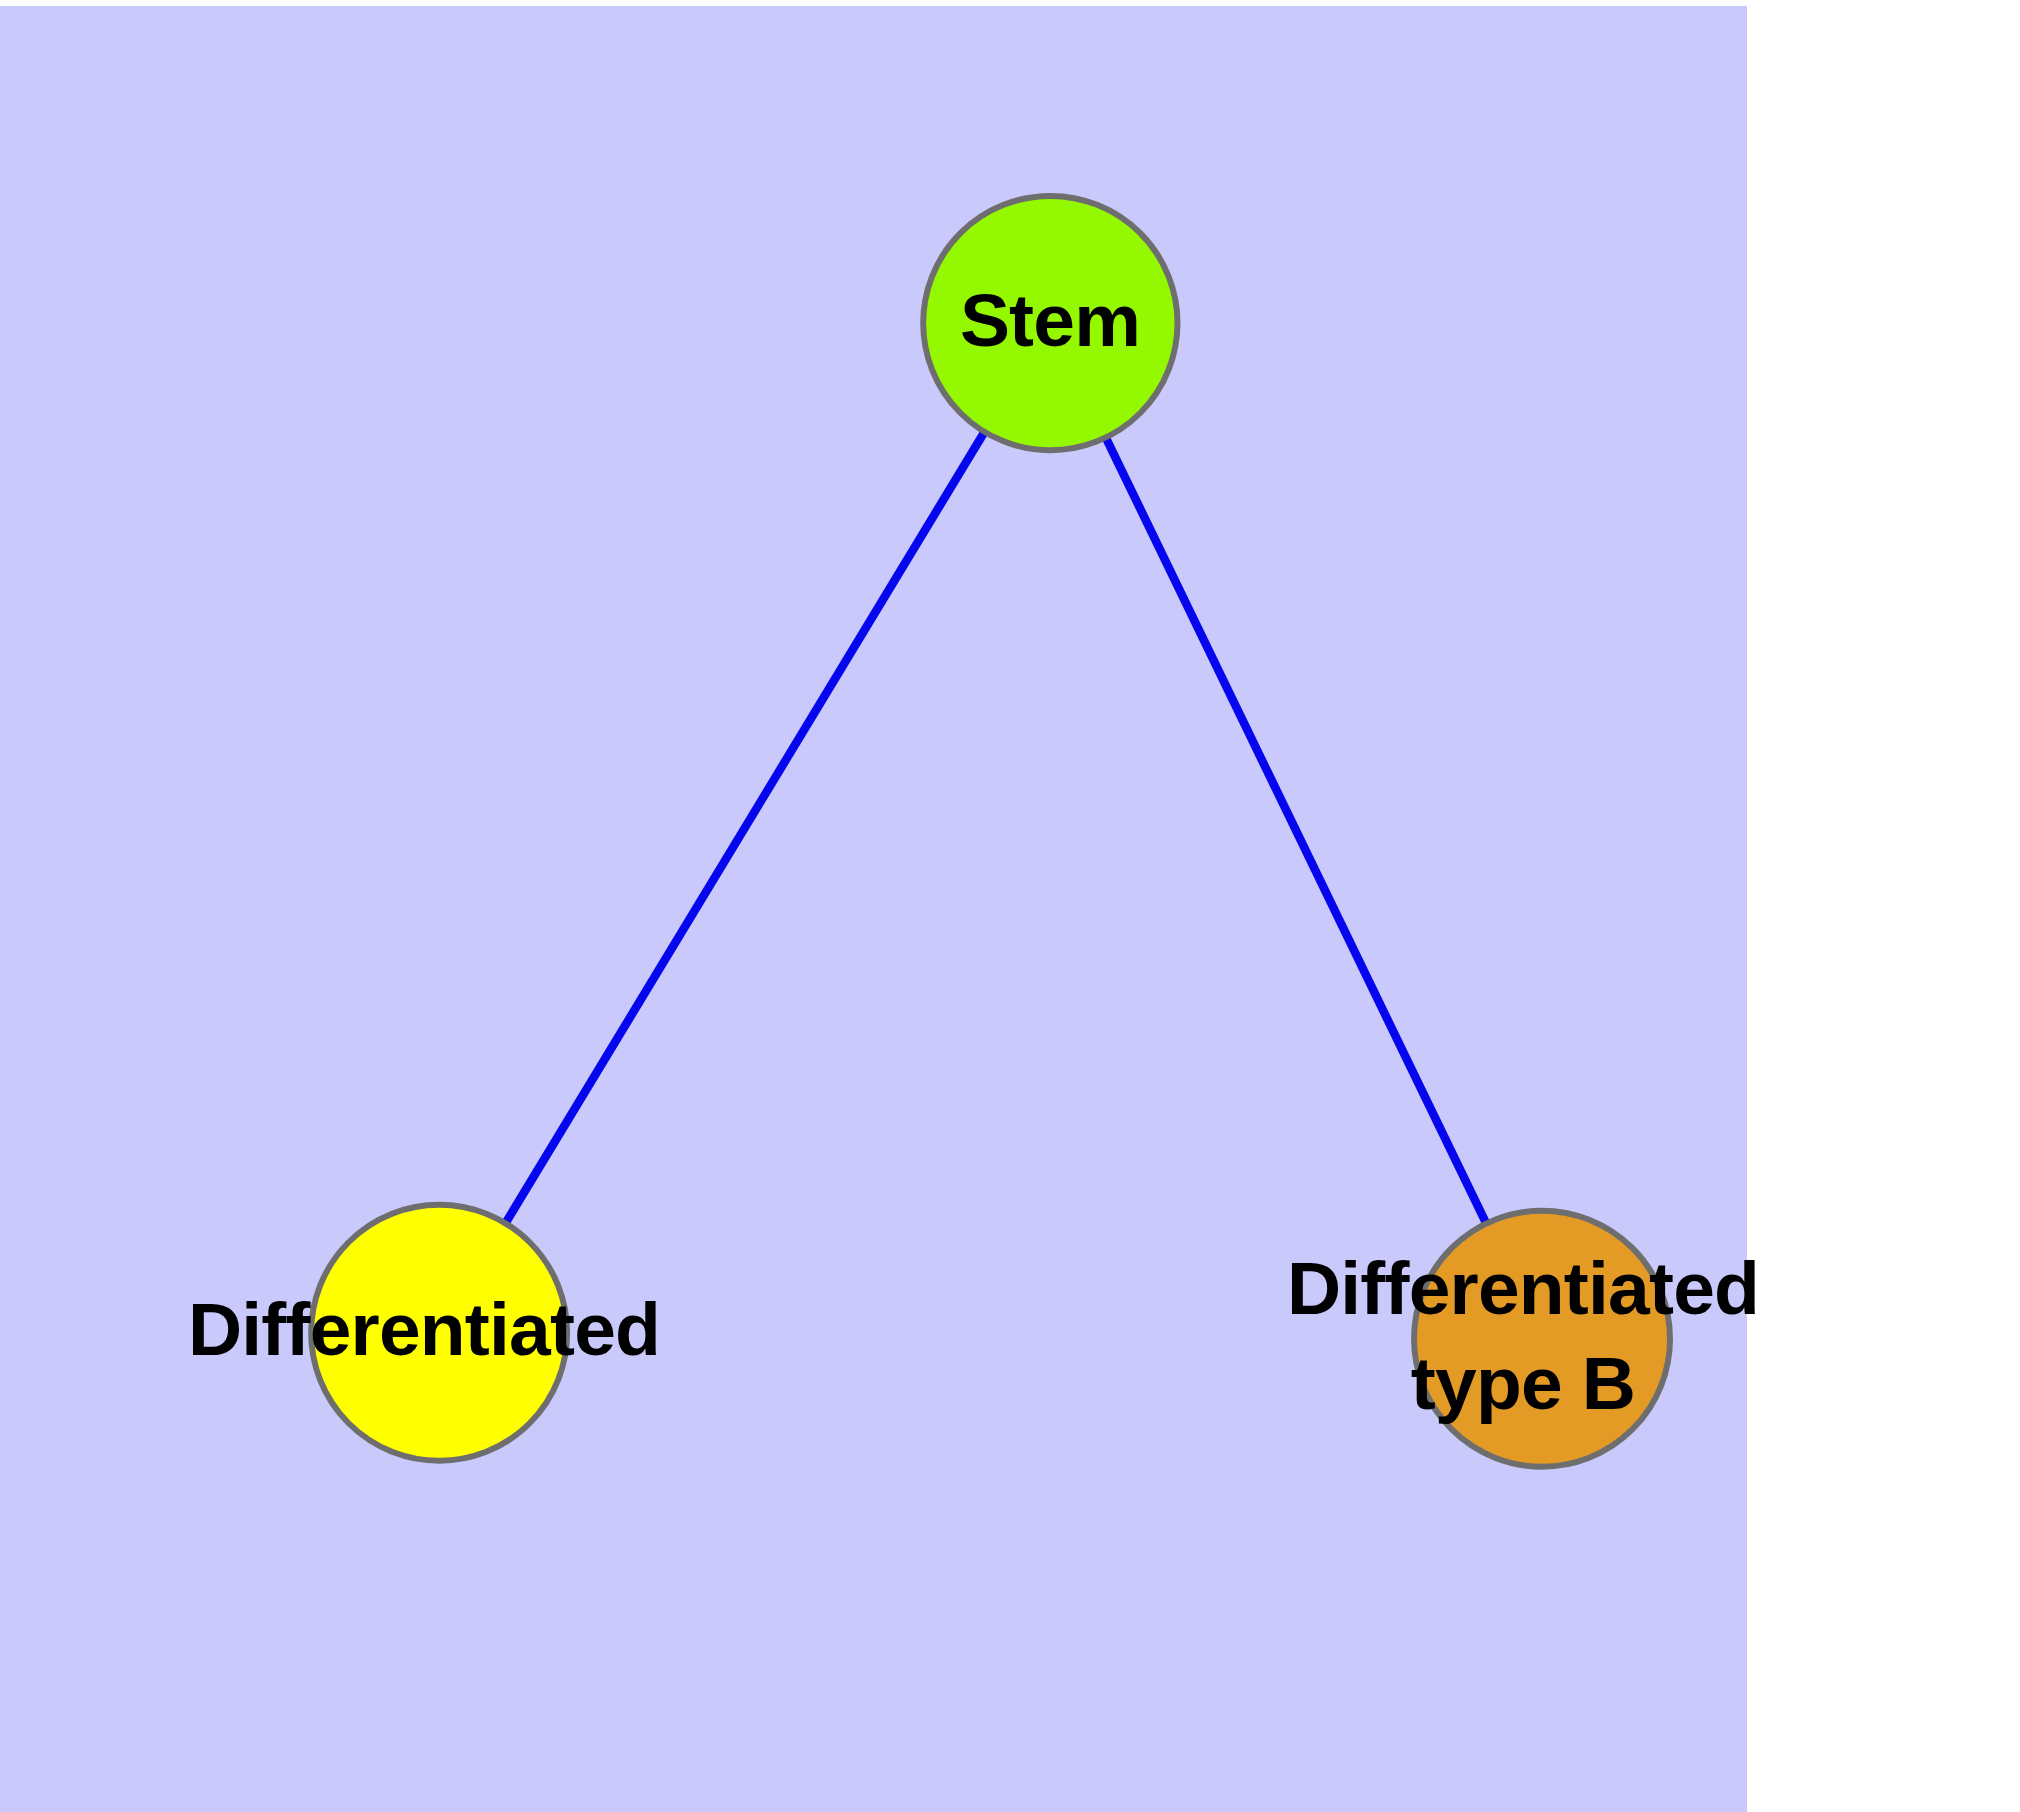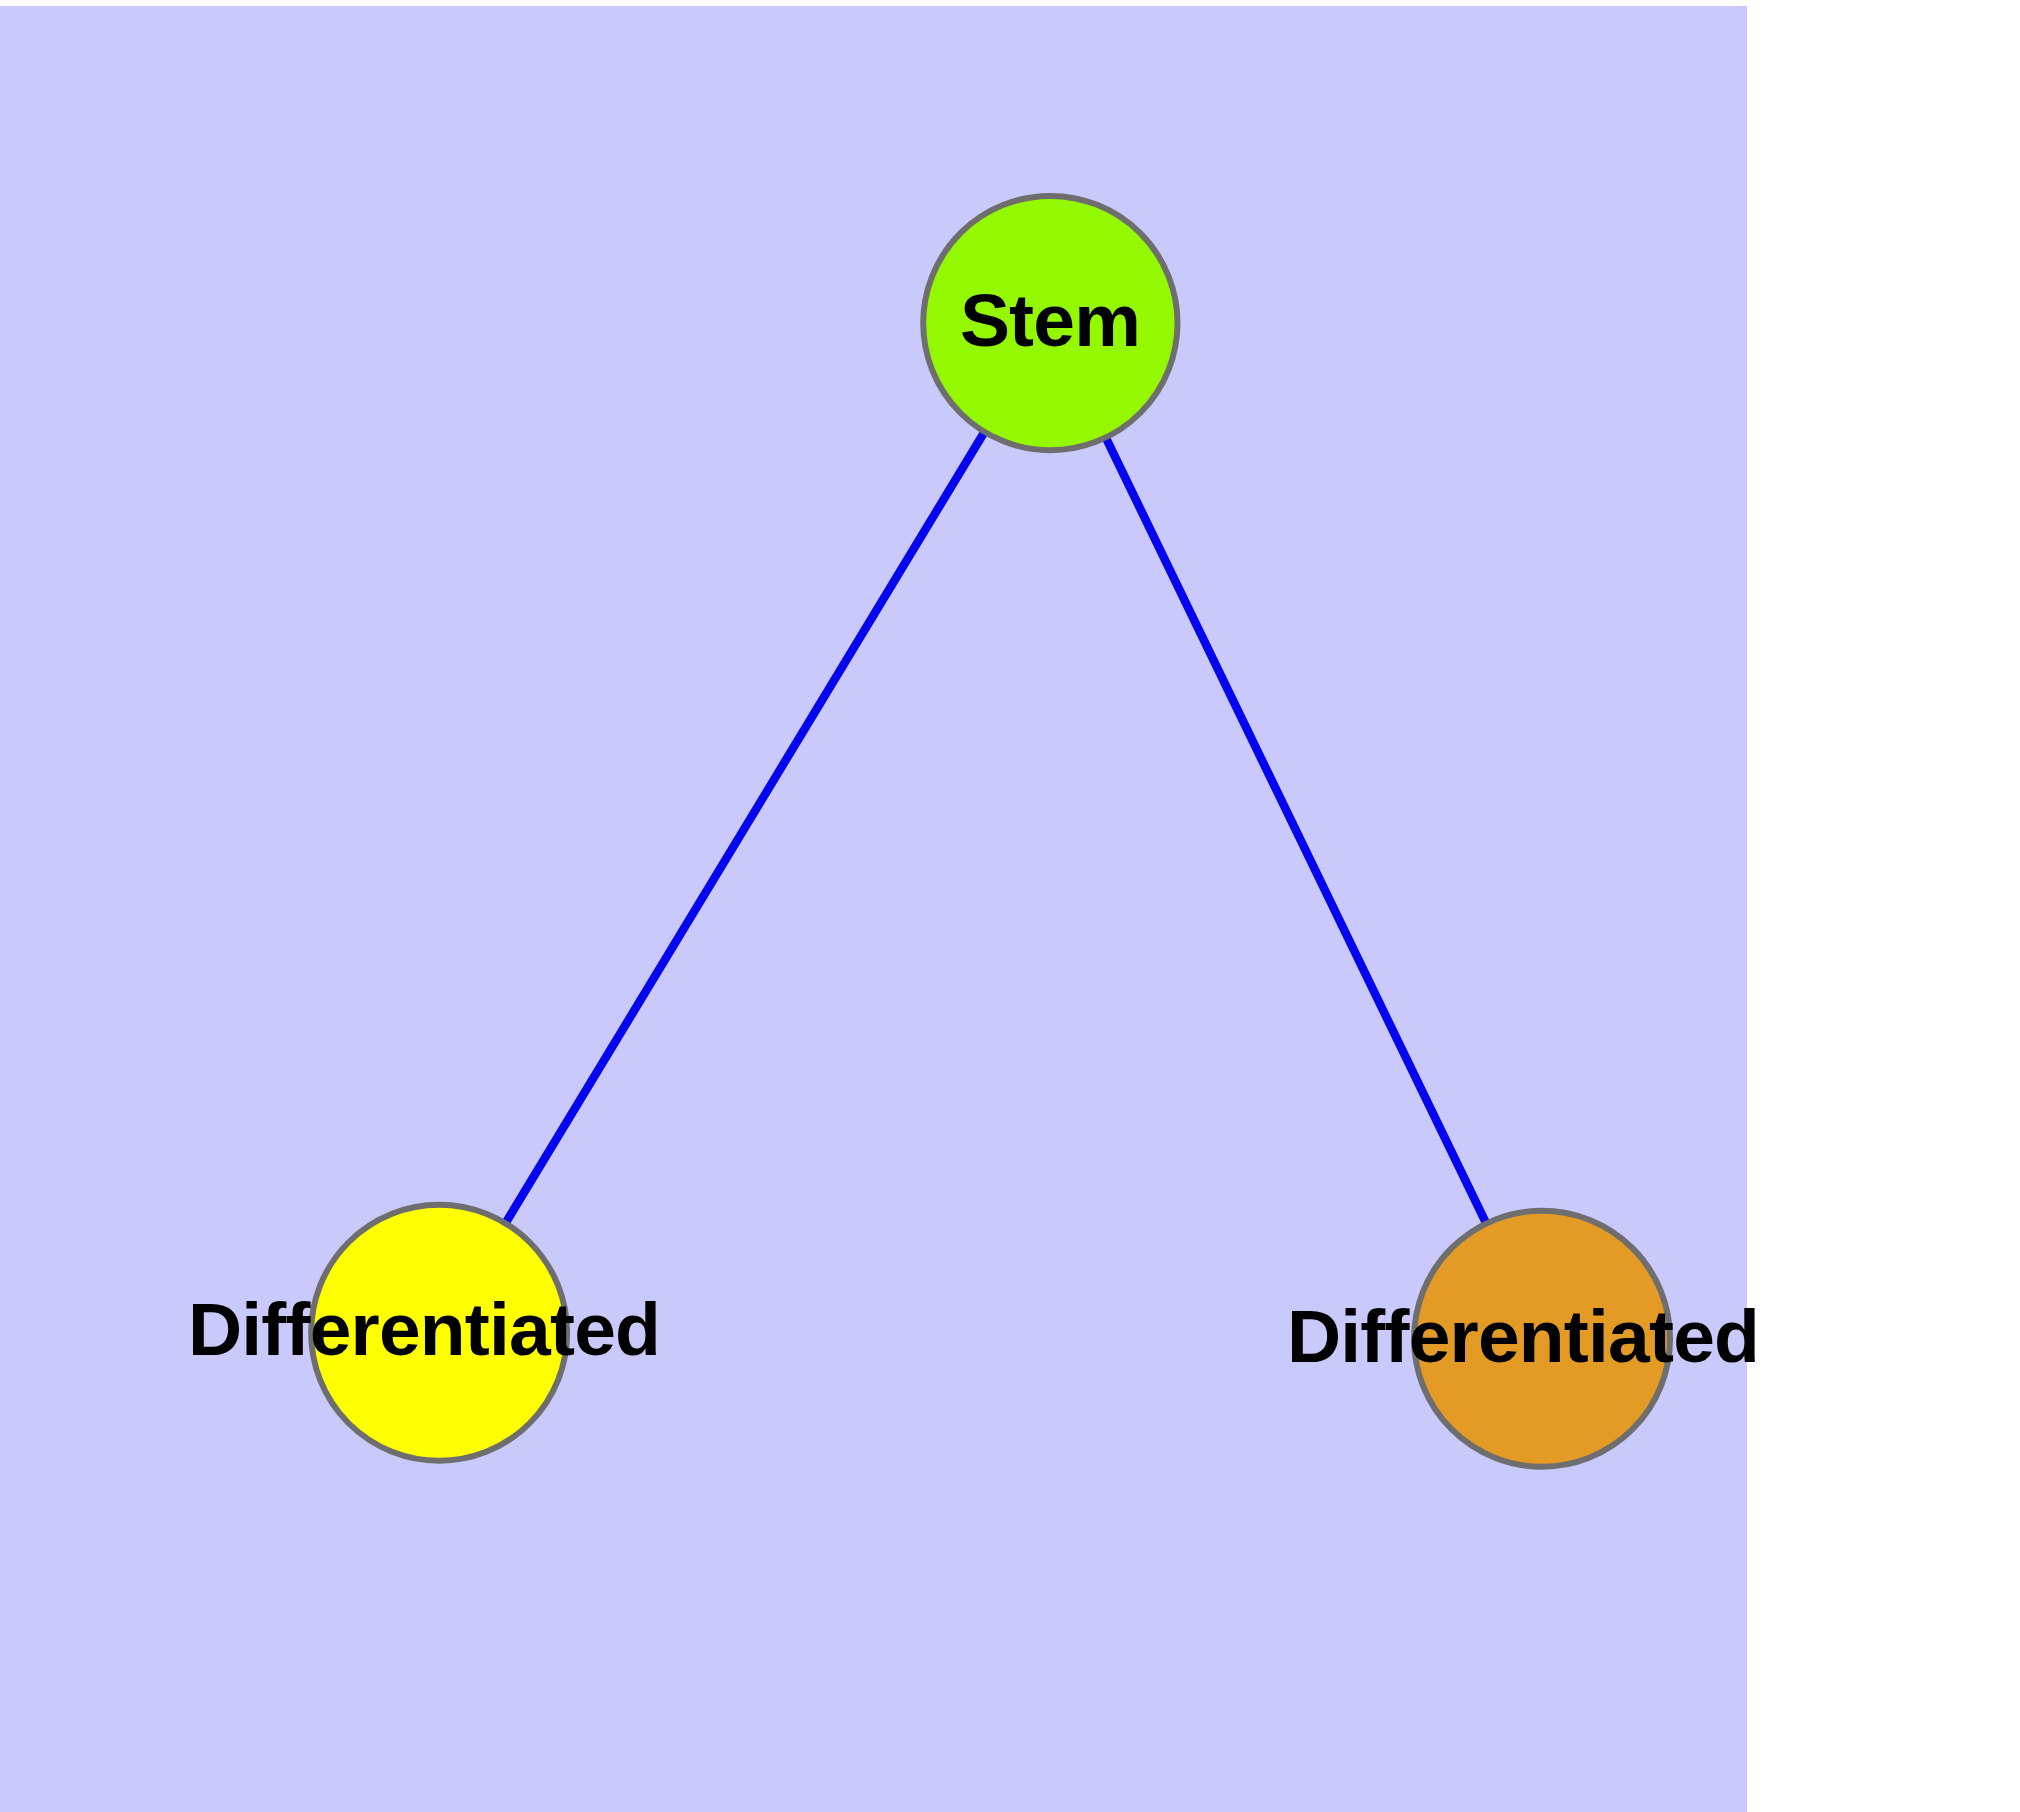--- a/index.html
+++ b/index.html
@@ -69,16 +69,17 @@
   <div class="node-label" id="label-stem">
     <div>Stem</div>
   </div>
 
   <div class="node-label" id="label-type-a">
     <div>Differentiated</div>
   </div>
 
   <div class="node-label" id="label-type-b">
     <div>Differentiated</div>
+    <div>type B</div>
   </div>
 
 </div>
 
 
 </body></html>

